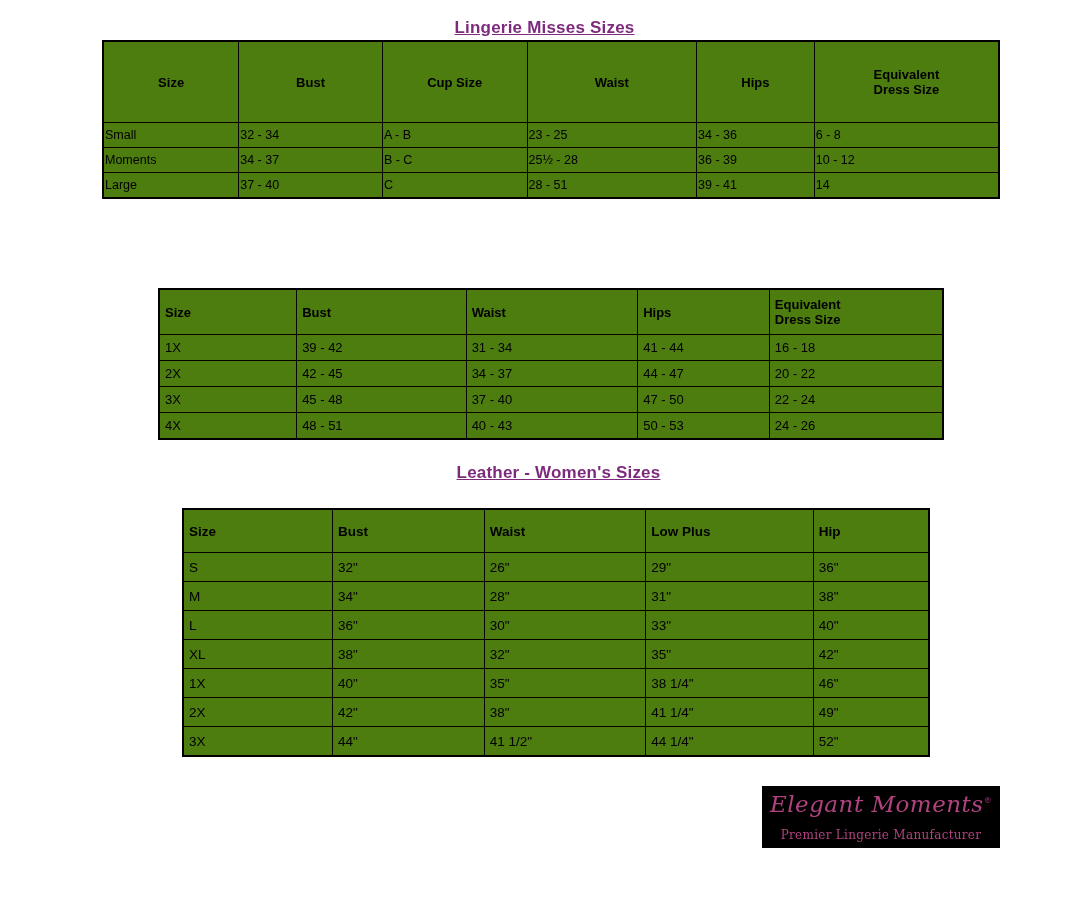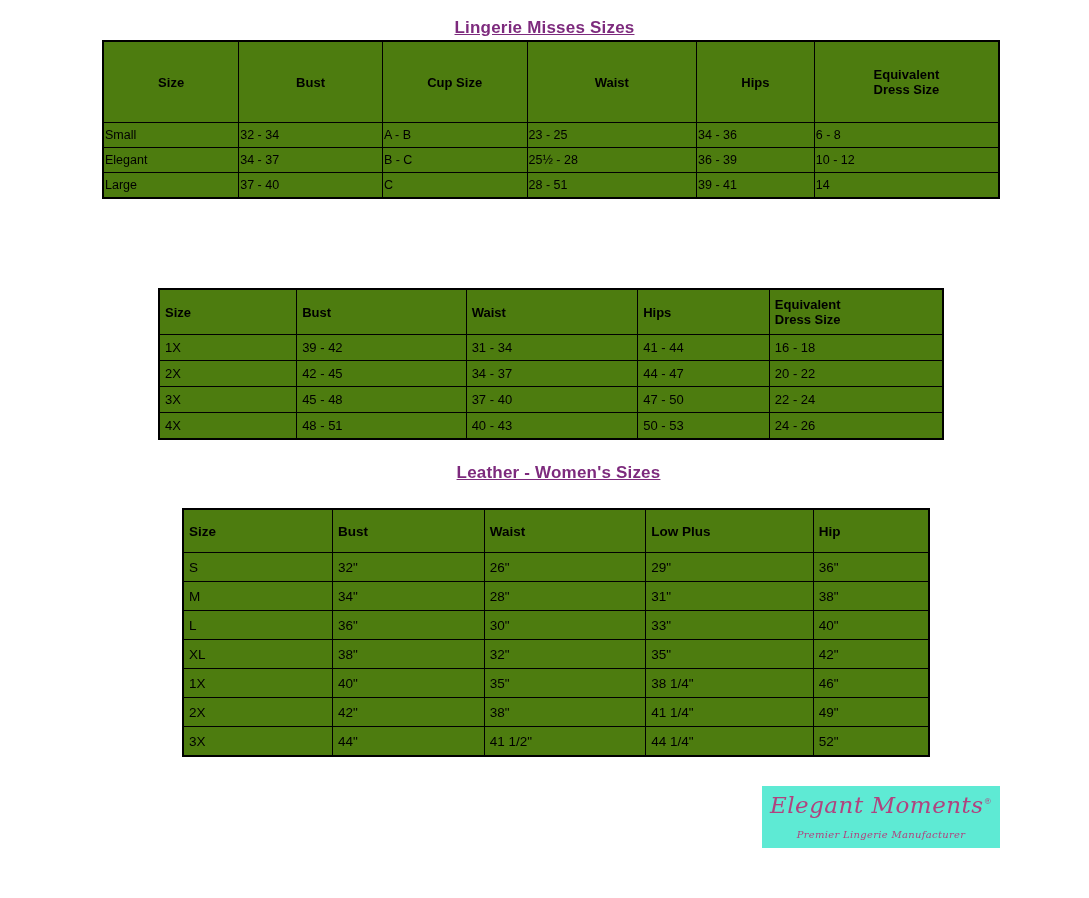--- a/index.html
+++ b/index.html
@@ -123,38 +123,37 @@
   .title-plus   { position: absolute; left: 0; top: 248px; width: 1089px; margin-top: 44px; }
   .title-leather{ position: absolute; left: 14px; top: 463px; width: 1089px; }
 
   
   .logo {
     position: absolute;
     left: 762px;
     top: 786px;
     width: 238px;
     height: 62px;
-    background: #5eead4;
+    background: #000000;
     display: flex;
     flex-direction: column;
     align-items: center;
     justify-content: center;
   }
   .logo-main {
     font-family: "DejaVu Serif", serif;
     font-style: italic;
     font-size: 23px;
     color: #b0437f;
     letter-spacing: 0.5px;
     line-height: 1;
   }
   .logo-sub {
     font-family: "DejaVu Serif", serif;
-    font-style: italic;
-    font-size: 10px;
+    font-size: 12px;
     color: #b0437f;
     margin-top: 12px;
     letter-spacing: 0.3px;
   }
   .logo-tm {
     font-size: 8px;
     vertical-align: super;
   }
 </style>
 </head>
@@ -188,21 +187,21 @@
       <tbody>
         <tr>
           <td>Small</td>
           <td>32 - 34</td>
           <td>A - B</td>
           <td>23 - 25</td>
           <td>34 - 36</td>
           <td>6 - 8</td>
         </tr>
         <tr>
-          <td>Elegant</td>
+          <td>Moments</td>
           <td>34 - 37</td>
           <td>B - C</td>
           <td>25½ - 28</td>
           <td>36 - 39</td>
           <td>10 - 12</td>
         </tr>
         <tr>
           <td>Large</td>
           <td>37 - 40</td>
           <td>C</td>

